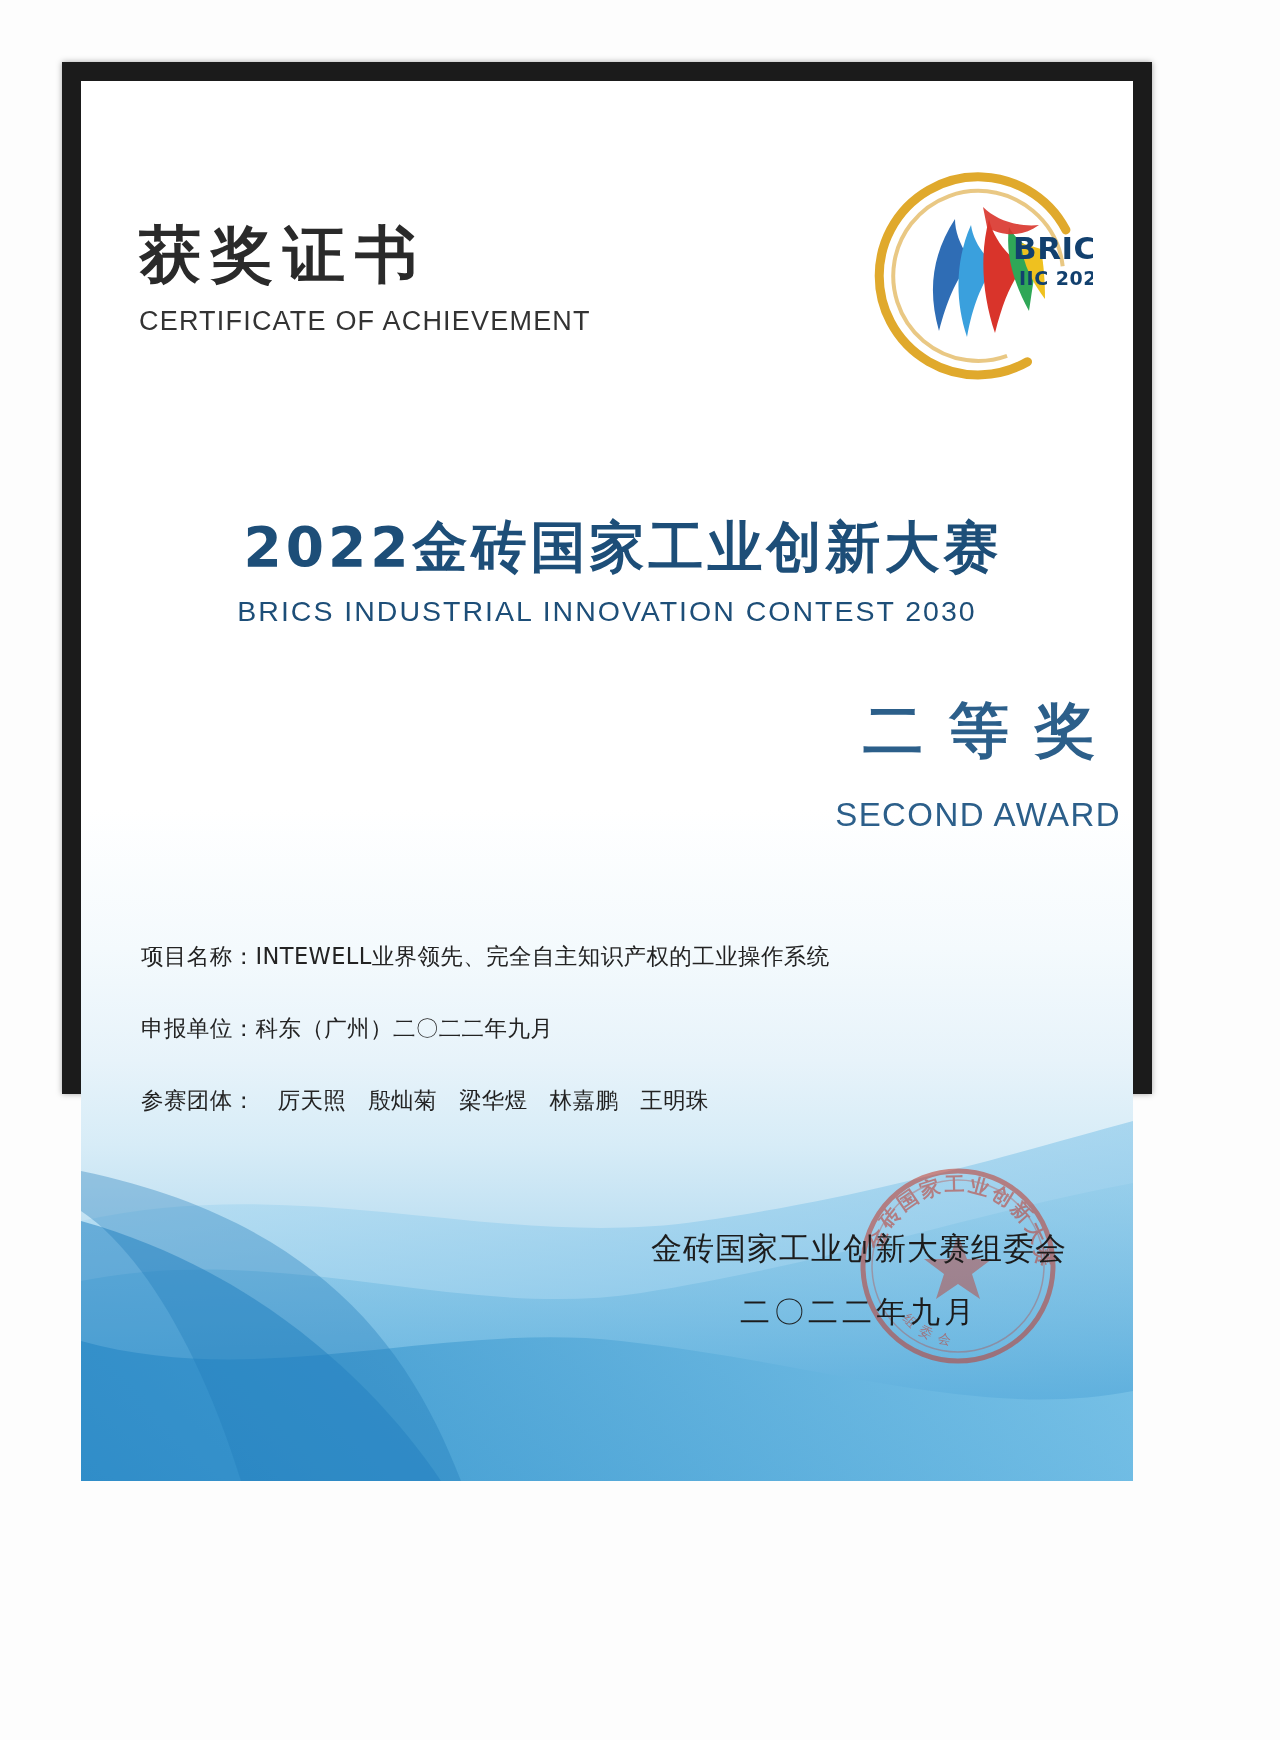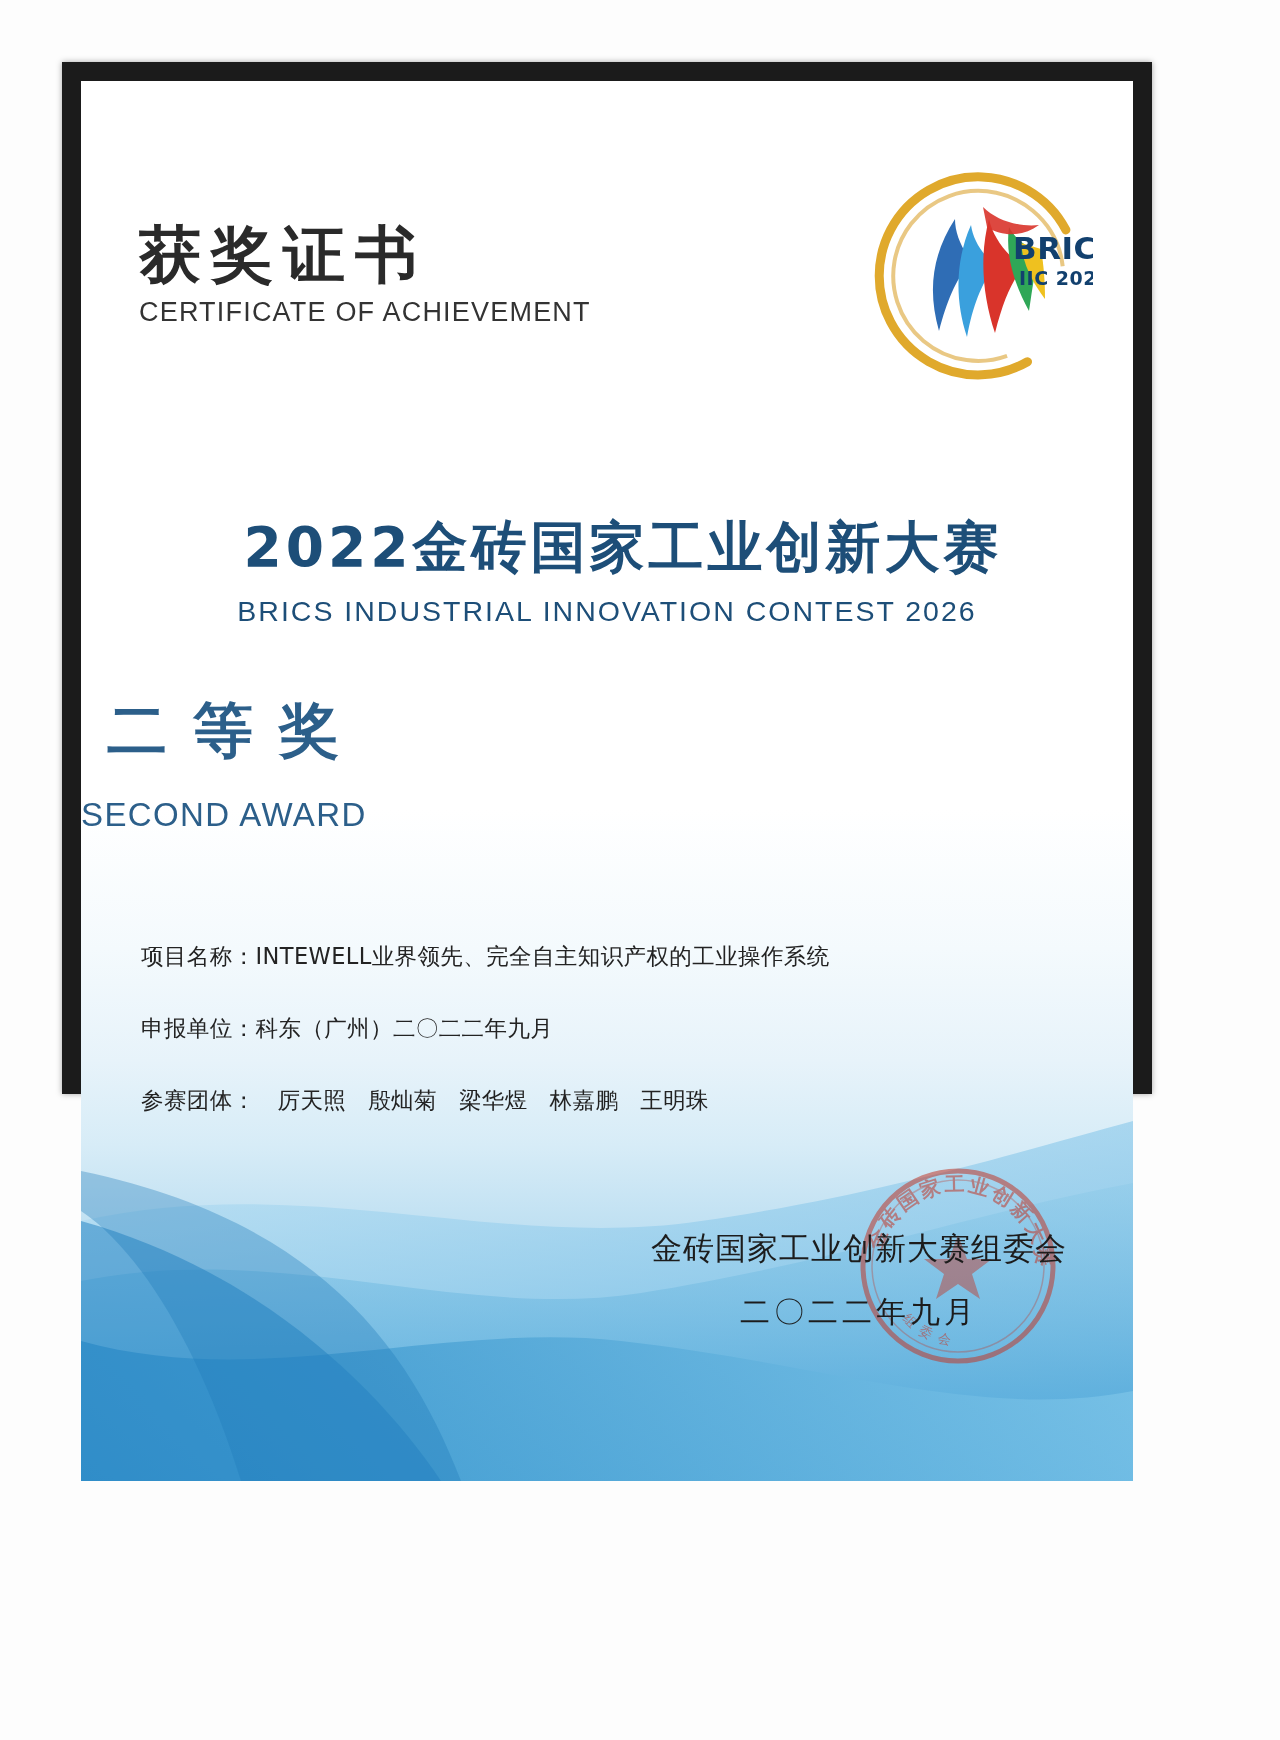--- a/index.html
+++ b/index.html
@@ -70,21 +70,21 @@
   }
   #cert-title-cn {
     font-family: "DejaVu Sans", sans-serif;
     font-size: 62px;
     font-weight: 700;
     color: #2a2a2a;
     letter-spacing: 10px;
     line-height: 1.1;
   }
   #cert-title-en {
-    margin-top: 8px;
+    margin-top: 17px;
     font-size: 27px;
     letter-spacing: 1.2px;
     color: #333;
     font-weight: 400;
   }
 
   
   #brics-logo {
     position: absolute;
     right: 40px;
@@ -114,23 +114,23 @@
     font-size: 28.5px;
     font-weight: 400;
     color: #1d4e78;
     letter-spacing: 2.0px;
     white-space: nowrap;
   }
 
   
   #award {
     position: absolute;
-    left: 0; right: 0;
+    left: 0; right: 12px;
     top: 610px;
-    text-align: left;
+    text-align: right;
   }
   #award-cn {
     font-family: "DejaVu Sans", sans-serif;
     font-size: 60px;
     font-weight: 700;
     color: #2c5f8a;
     letter-spacing: 26px;
     text-indent: 26px;
   }
   #award-en {
@@ -236,21 +236,21 @@
           <path d="M146,66 C142,96 152,124 166,150 C170,124 172,108 176,92 C164,86 152,78 146,66 Z" fill="#2fa757"></path>
           <path d="M158,82 C160,104 170,122 182,138 C182,116 180,100 178,88 Z" fill="#efc11f"></path>
           <path d="M120,46 C134,60 156,66 176,64 C160,76 140,76 124,66 Z" fill="#d9342b" opacity=".9"></path>
 
           <text x="150" y="98" font-family="DejaVu Sans, sans-serif" font-size="31" font-weight="700" fill="#12406e" letter-spacing="0.5">BRICS</text>
           <text x="156" y="124" font-family="DejaVu Sans, sans-serif" font-size="19" font-weight="700" fill="#12406e" letter-spacing="0.5">IIC 2022</text>
         </svg>
 
         <div id="contest">
           <div id="contest-cn">2022金砖国家工业创新大赛</div>
-          <div id="contest-en">BRICS INDUSTRIAL INNOVATION CONTEST 2026</div>
+          <div id="contest-en">BRICS INDUSTRIAL INNOVATION CONTEST 2030</div>
         </div>
 
         <div id="award">
           <div id="award-cn">二等奖</div>
           <div id="award-en">SECOND AWARD</div>
         </div>
 
         <div id="fields">
           <div class="field">
             <span class="label">项目名称：</span><span class="value">INTEWELL业界领先、完全自主知识产权的工业操作系统</span>

